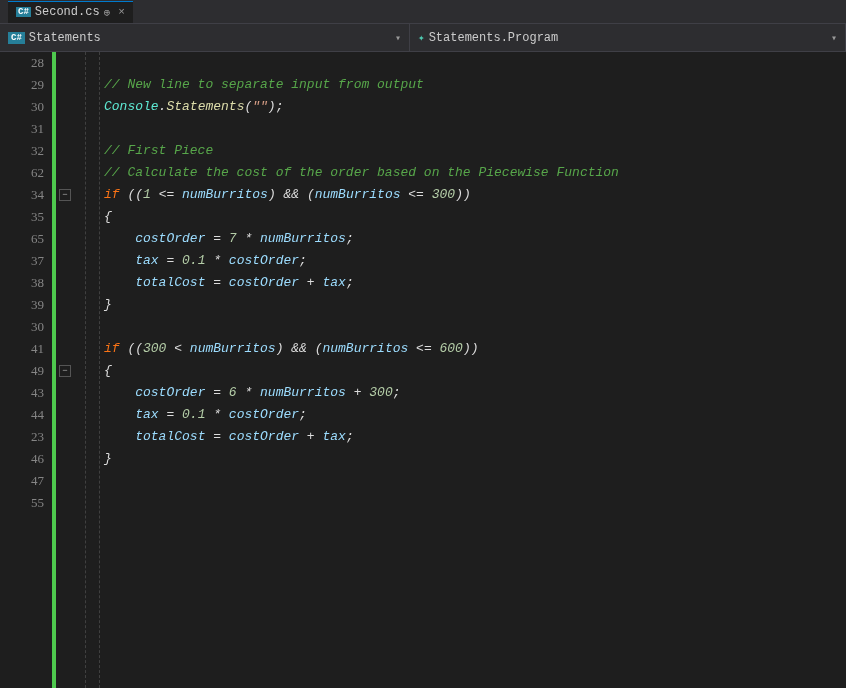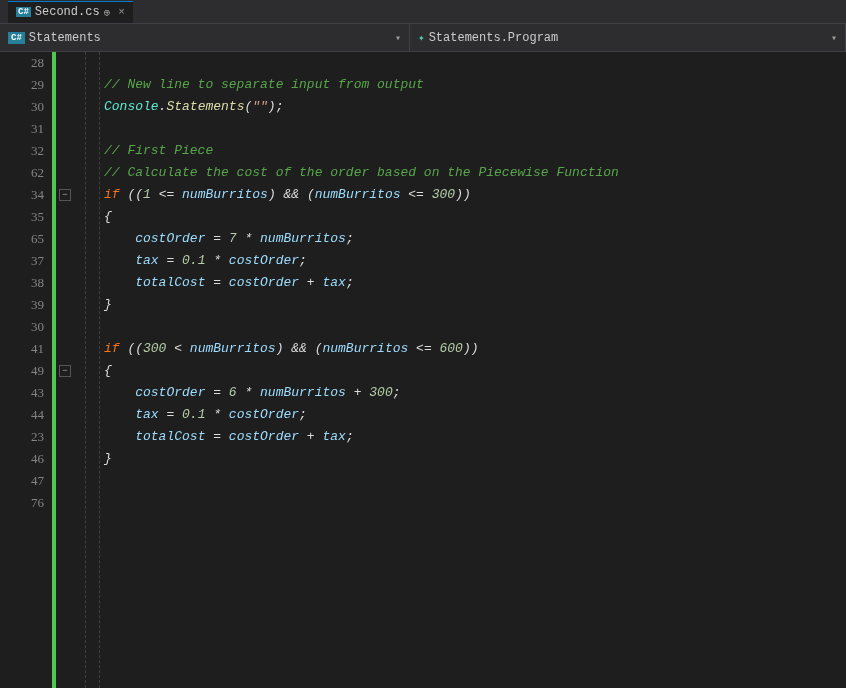--- a/index.html
+++ b/index.html
@@ -217,21 +217,21 @@
     <span class="line-num">38</span>
     <span class="line-num">39</span>
     <span class="line-num">30</span>
     <span class="line-num">41</span>
     <span class="line-num">49</span>
     <span class="line-num">43</span>
     <span class="line-num">44</span>
     <span class="line-num">23</span>
     <span class="line-num">46</span>
     <span class="line-num">47</span>
-    <span class="line-num">76</span>
+    <span class="line-num">55</span>
   </div>
 
   <div class="green-bar"></div>
 
   <div class="gutter">
     <div class="gutter-cell"></div>
     <div class="gutter-cell"></div>
     <div class="gutter-cell"></div>
     <div class="gutter-cell"></div>
     <div class="gutter-cell"></div>

